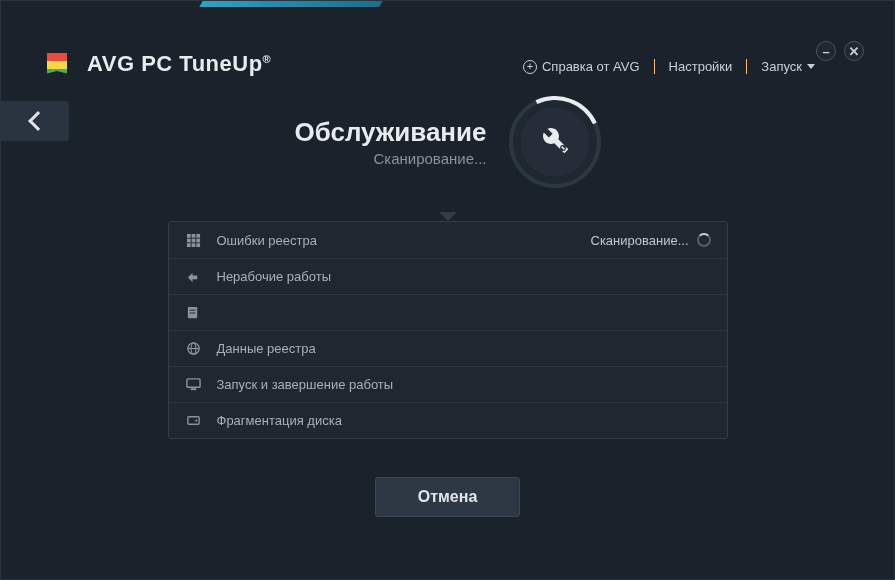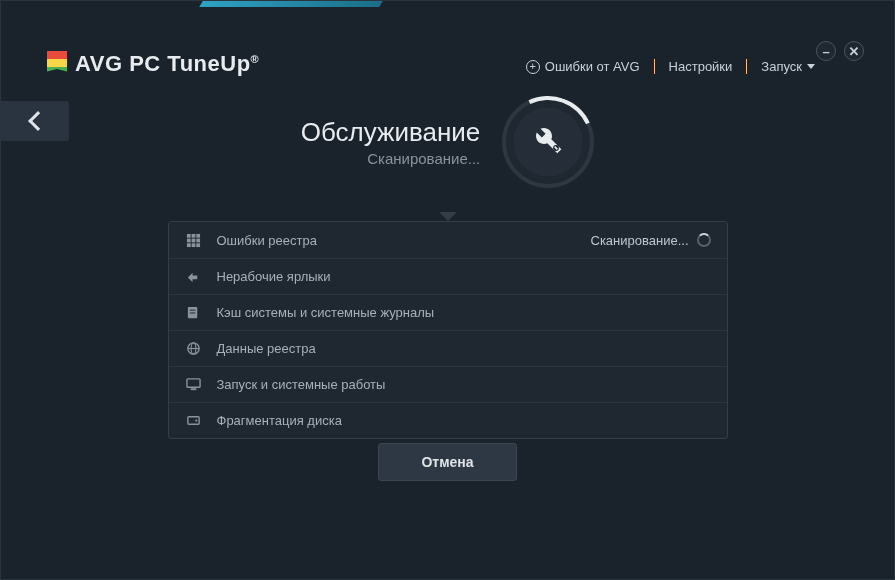--- a/index.html
+++ b/index.html
@@ -32,21 +32,21 @@
     color: #c8d0d8;
     display: flex; align-items: center; justify-content: center;
     font-size: 13px; font-weight: bold;
     cursor: pointer;
   }
   .win-btn.close { background: #1f2730; border:1px solid #4a5460;}
   .win-btn.min  { background: #1f2730; border:1px solid #4a5460;}
   .header {
     position: absolute;
     top: 50px; left: 46px;
-    display: flex; align-items: flex-start; gap: 8px;
+    display: flex; align-items: flex-end; gap: 20px;
   }
   .logo-flag {
     width: 20px; height: 24px;
     position: relative;
   }
   .logo-flag::before {
     content:"";
     position:absolute; inset:0;
     background: linear-gradient(180deg,#e94b3c 0 33%,#f9d648 33% 66%,#4bb04f 66% 100%);
     clip-path: polygon(0 0,100% 0,100% 85%,50% 75%,0 85%);
@@ -99,21 +99,21 @@
     position: absolute;
     top: 95px; left: 0; right: 0;
     display: flex; flex-direction: column; align-items: center;
   }
   .title-row {
     display:flex; align-items:center; gap:22px;
     margin-bottom: 26px;
   }
   .title-text { text-align: right; }
   .title-text h1 {
-    font-size: 26px; font-weight: 400;
+    font-size: 26px; font-weight: 700;
     color: #e8ecef;
   }
   .title-text .sub {
     font-size: 15px; color: #8a929b;
     margin-top: 2px;
   }
   .spinner-ring {
     width: 92px; height: 92px;
     border-radius: 50%;
     background: radial-gradient(circle at center, #242d38 0 58%, transparent 58%),
@@ -159,26 +159,26 @@
     display:flex;align-items:center;justify-content:center;
     color:#8a929b;
   }
   .row-icon svg { width:15px;height:15px;fill:currentColor; }
   .row-label { flex: 1; }
   .row-status { font-size: 13px; color: #bfc6cd; display:flex;align-items:center;gap:8px;}
   .mini-spinner {
     width:14px;height:14px;border:2px solid #555f6a;border-top-color:#d0d5da;border-radius:50%;
   }
   .cancel-btn {
-    margin-top: 4px;
+    margin-top: 38px;
     padding: 10px 42px;
     background: #2e3844;
     border: 1px solid #3c4652;
     color: #e0e4e8;
-    font-size: 14px; font-weight: 600;
+    font-size: 16px; font-weight: 600;
     border-radius: 3px;
     cursor: pointer;
   }
 </style>
 </head>
 <body>
 
 <div class="top-accent"></div>
 
 <div class="win-controls">
@@ -190,21 +190,21 @@
   <div class="logo-flag"></div>
   <div class="brand">
     <span class="avg">AVG</span>
     <span>PC TuneUp</span><sup>®</sup>
   </div>
 </div>
 
 <div class="topnav">
   <div class="topnav-item">
     <span class="plus-circle">+</span>
-    <span>Ошибки от AVG</span>
+    <span>Справка от AVG</span>
   </div>
   <div class="topnav-item">
     <span>Настройки</span>
   </div>
   <div class="topnav-item">
     <span>Запуск</span>
     <span class="caret-down"></span>
   </div>
 </div>
 
@@ -251,50 +251,49 @@
         <span>Сканирование...</span>
         <span class="mini-spinner"></span>
       </span>
     </div>
     <div class="row">
       <span class="row-icon">
         <svg viewBox="0 0 16 16">
             <path d="M2 9l5-5v3h5v4H7v3L2 9z"></path>
           </svg>
       </span>
-      <span class="row-label">Нерабочие ярлыки</span>
+      <span class="row-label">Нерабочие работы</span>
     </div>
     <div class="row">
       <span class="row-icon">
         <svg viewBox="0 0 16 16">
             <rect x="2" y="2" width="10" height="12" rx="1"></rect>
             <rect x="4" y="5" width="6" height="1" fill="#1f2730"></rect>
             <rect x="4" y="8" width="6" height="1" fill="#1f2730"></rect>
           </svg>
       </span>
-      <span class="row-label">Кэш системы и системные журналы</span>
     </div>
     <div class="row">
       <span class="row-icon">
         <svg viewBox="0 0 16 16">
             <circle cx="8" cy="8" r="6" fill="none" stroke="currentColor" stroke-width="1.5"></circle>
             <ellipse cx="8" cy="8" rx="2.5" ry="6" fill="none" stroke="currentColor" stroke-width="1.2"></ellipse>
             <line x1="2" y1="8" x2="14" y2="8" stroke="currentColor" stroke-width="1.2"></line>
           </svg>
       </span>
       <span class="row-label">Данные реестра</span>
     </div>
     <div class="row">
       <span class="row-icon">
         <svg viewBox="0 0 16 16">
             <rect x="1" y="2" width="14" height="9" rx="1" fill="none" stroke="currentColor" stroke-width="1.5"></rect>
             <rect x="5" y="12" width="6" height="2"></rect>
           </svg>
       </span>
-      <span class="row-label">Запуск и системные работы</span>
+      <span class="row-label">Запуск и завершение работы</span>
     </div>
     <div class="row">
       <span class="row-icon">
         <svg viewBox="0 0 16 16">
             <rect x="2" y="4" width="12" height="8" rx="1" fill="none" stroke="currentColor" stroke-width="1.5"></rect>
             <circle cx="11" cy="8" r="1.2"></circle>
           </svg>
       </span>
       <span class="row-label">Фрагментация диска</span>
     </div>

